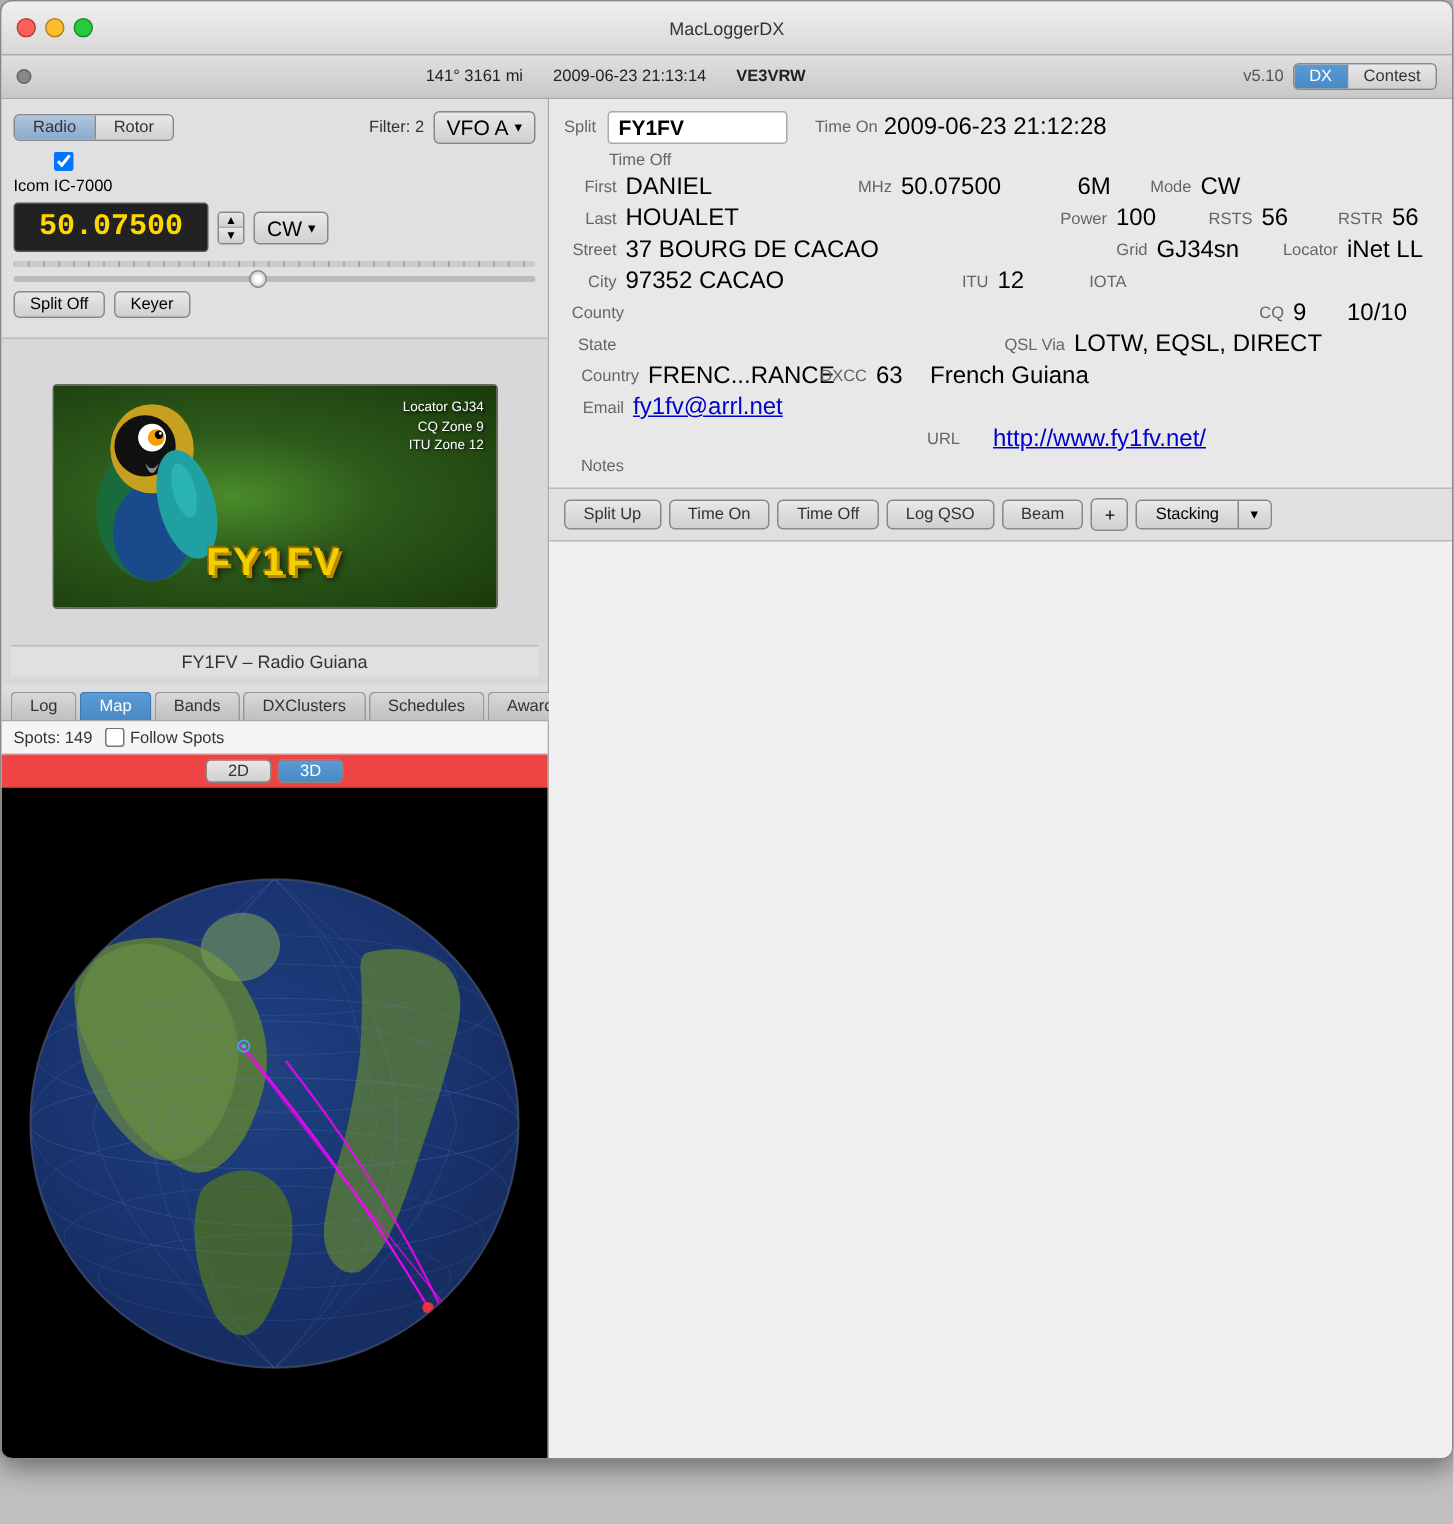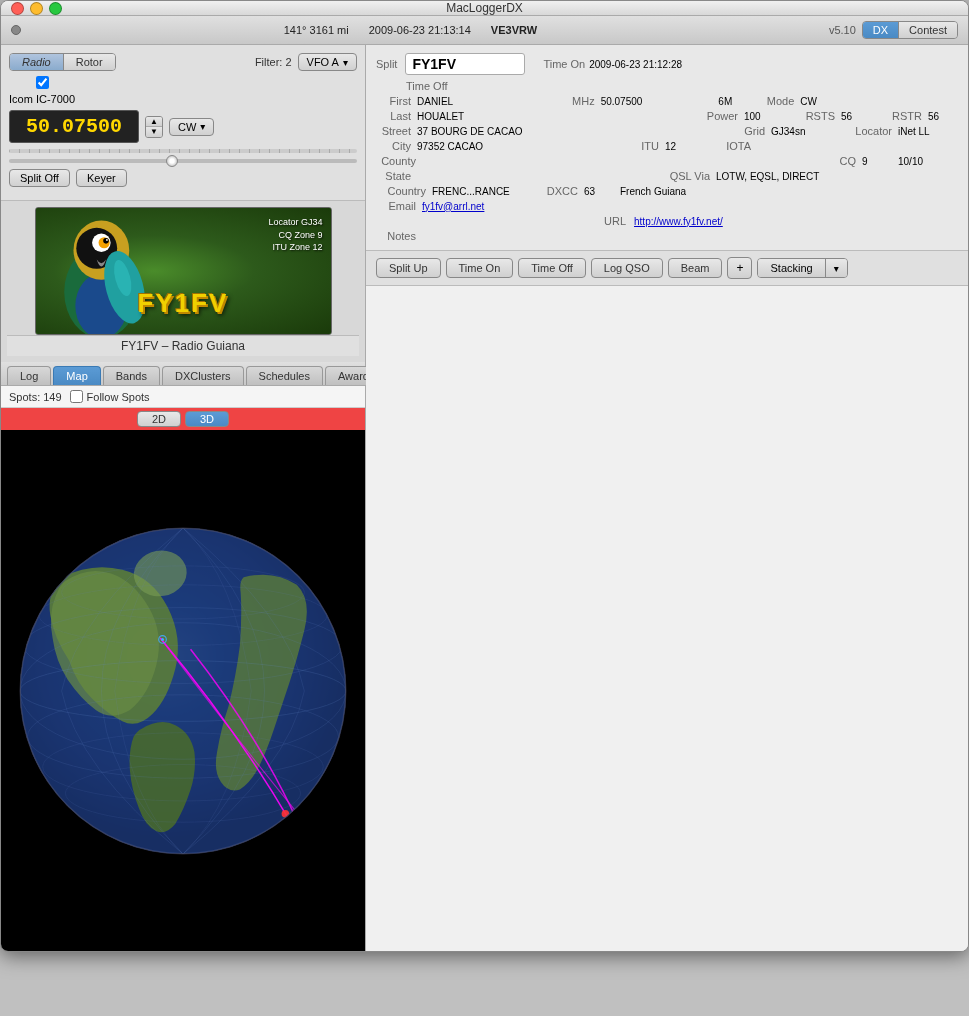--- a/index.html
+++ b/index.html
@@ -14,21 +14,21 @@
     .window {
       width: 969px;
       background: #e8e8e8;
       border: 1px solid #888;
       border-radius: 8px;
       box-shadow: 0 4px 20px rgba(0,0,0,0.5);
       overflow: hidden;
     }
     .titlebar {
       background: linear-gradient(to bottom, #f0f0f0, #d8d8d8);
-      height: 15px;
+      height: 36px;
       display: flex;
       align-items: center;
       justify-content: center;
       border-bottom: 1px solid #aaa;
       position: relative;
     }
     .titlebar-buttons {
       position: absolute;
       left: 10px;
       display: flex;
@@ -135,21 +135,20 @@
       border: none;
       font-size: 11px;
       cursor: pointer;
       color: #333;
     }
     .radio-seg-btn.active {
       background: linear-gradient(to bottom, #b0c4de, #8aabcd);
     }
     .radio-seg-btn:not(:last-child) {
       border-right: 1px solid #888;
-      font-style: italic;
     }
     .checkbox-label {
       display: flex;
       align-items: center;
       gap: 4px;
       font-size: 11px;
       flex-direction: column;
     }
     .filter-label {
       margin-left: auto;
@@ -191,21 +190,21 @@
       align-items: center;
       justify-content: center;
       font-size: 8px;
     }
     .stepper-up { border-bottom: 1px solid #aaa; }
     .dropdown-btn {
       padding: 2px 8px;
       background: linear-gradient(to bottom, #e8e8e8, #d0d0d0);
       border: 1px solid #888;
       border-radius: 4px;
-      font-size: 11px;
+      font-size: 14px;
       cursor: pointer;
       display: flex;
       align-items: center;
       gap: 4px;
     }
     .dropdown-btn::after {
       content: '▾';
       font-size: 10px;
     }
     .slider-container {
@@ -238,22 +237,22 @@
     .control-btn {
       padding: 2px 10px;
       background: linear-gradient(to bottom, #e8e8e8, #d0d0d0);
       border: 1px solid #888;
       border-radius: 4px;
       font-size: 11px;
       cursor: pointer;
     }
     .qso-image {
       width: 297px;
-      height: 128px;
-      margin: 0 auto;
+      height: 150px;
+      margin: 24px auto;
       border: 1px solid #666;
       border-radius: 3px;
       background: linear-gradient(135deg, #2d5a1b 0%, #4a8c2a 30%, #1a3a0a 60%, #3d7520 100%);
       position: relative;
       overflow: hidden;
       display: flex;
       align-items: center;
       justify-content: center;
     }
     .parrot-bg {
@@ -376,21 +375,21 @@
       flex-direction: column;
       background: #f0f0f0;
     }
     .ci-label {
       color: #666;
       text-align: right;
       font-size: 11px;
     }
     .ci-value {
       color: #000;
-      font-size: 10px;
+      font-size: 16px;
     }
     .ci-value.blue-link {
       color: #0000cc;
       text-decoration: underline;
       cursor: pointer;
     }
     .call-input {
       font-size: 14px;
       font-weight: bold;
       padding: 1px 6px;
@@ -714,21 +713,21 @@
           <span class="ci-label">DXCC</span>
           <span class="ci-value">63</span>
           <span class="ci-value">French Guiana</span>
         </div>
 
         <div style="display:grid; grid-template-columns: 40px 1fr; gap:3px 6px; margin-bottom:3px; align-items:center;">
           <span class="ci-label">Email</span>
           <span class="ci-value blue-link">fy1fv@arrl.net</span>
         </div>
 
-        <div style="display:flex; gap:8px; margin-bottom:3px; align-items:center;">
+        <div style="display:flex; gap:22px; margin-bottom:3px; align-items:center;">
           <span style="width:220px;"></span>
           <span class="ci-label">URL</span>
           <span class="ci-value blue-link">http://www.fy1fv.net/</span>
         </div>
 
         <div style="display:grid; grid-template-columns: 40px 1fr; gap:3px 6px; align-items:center;">
           <span class="ci-label">Notes</span>
           <span class="ci-value"></span>
         </div>
       </div>

